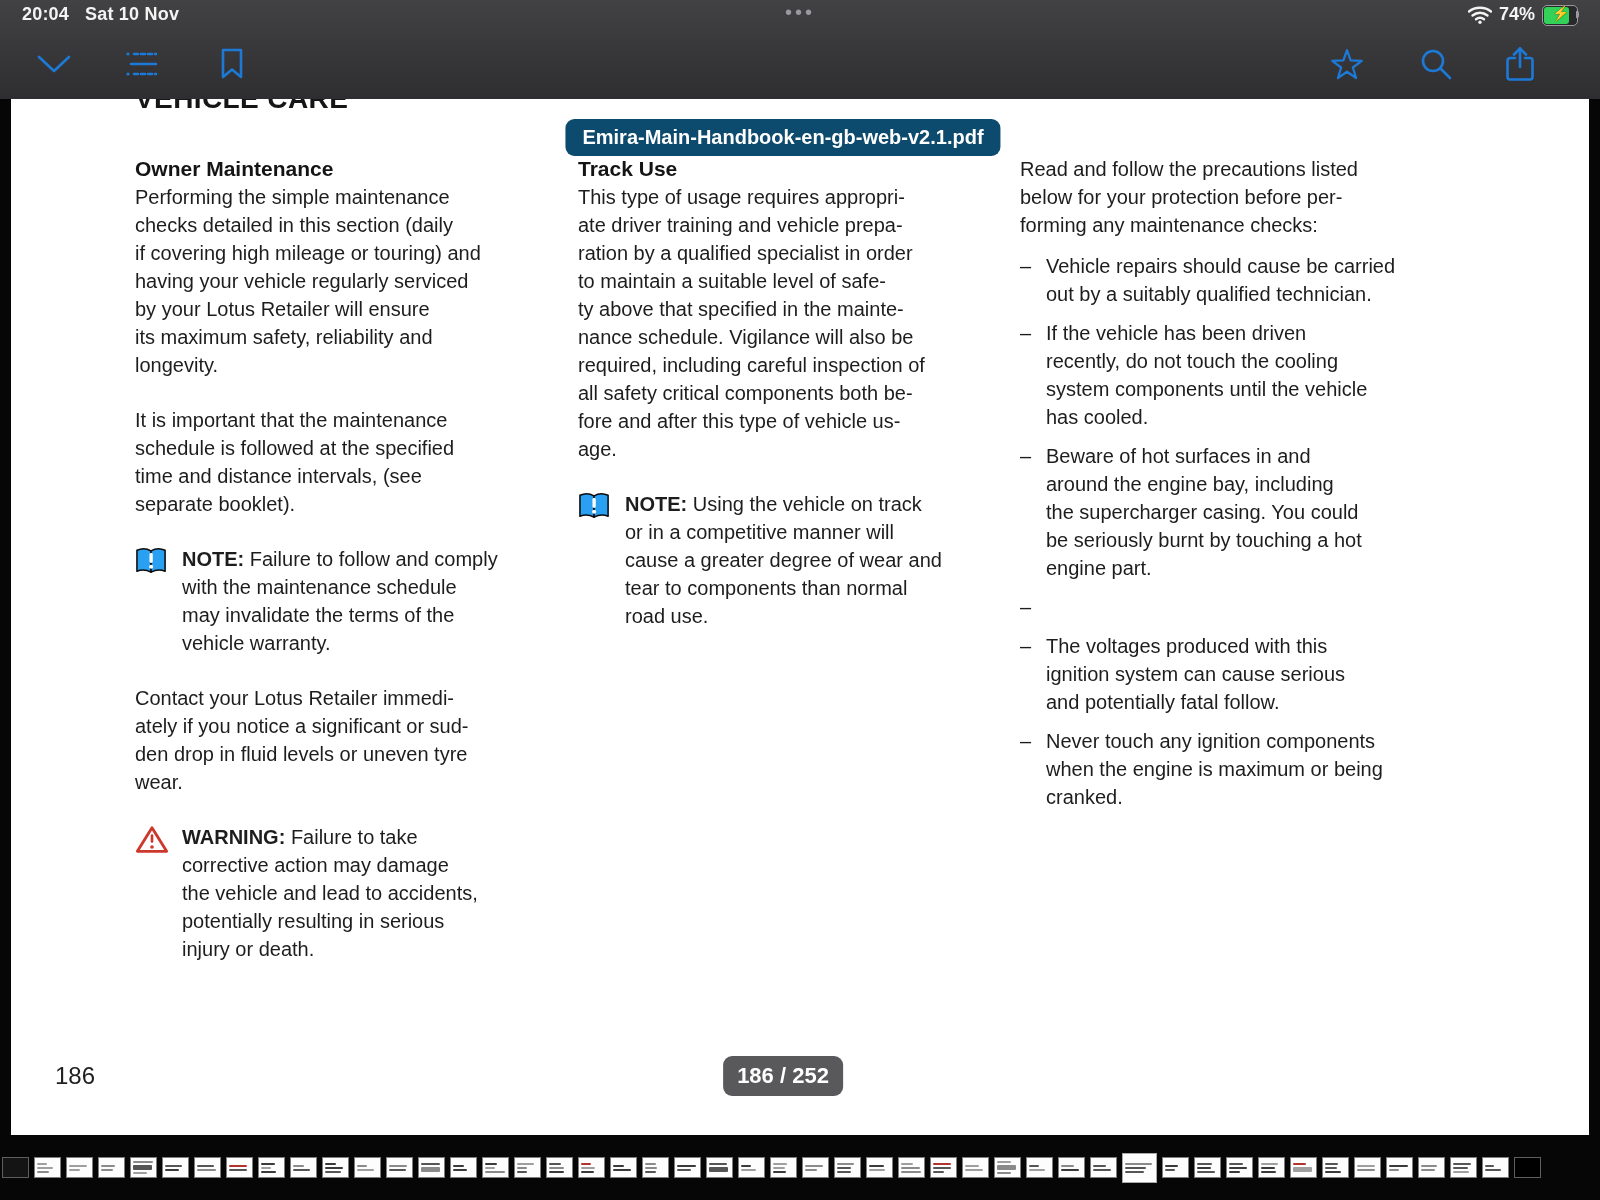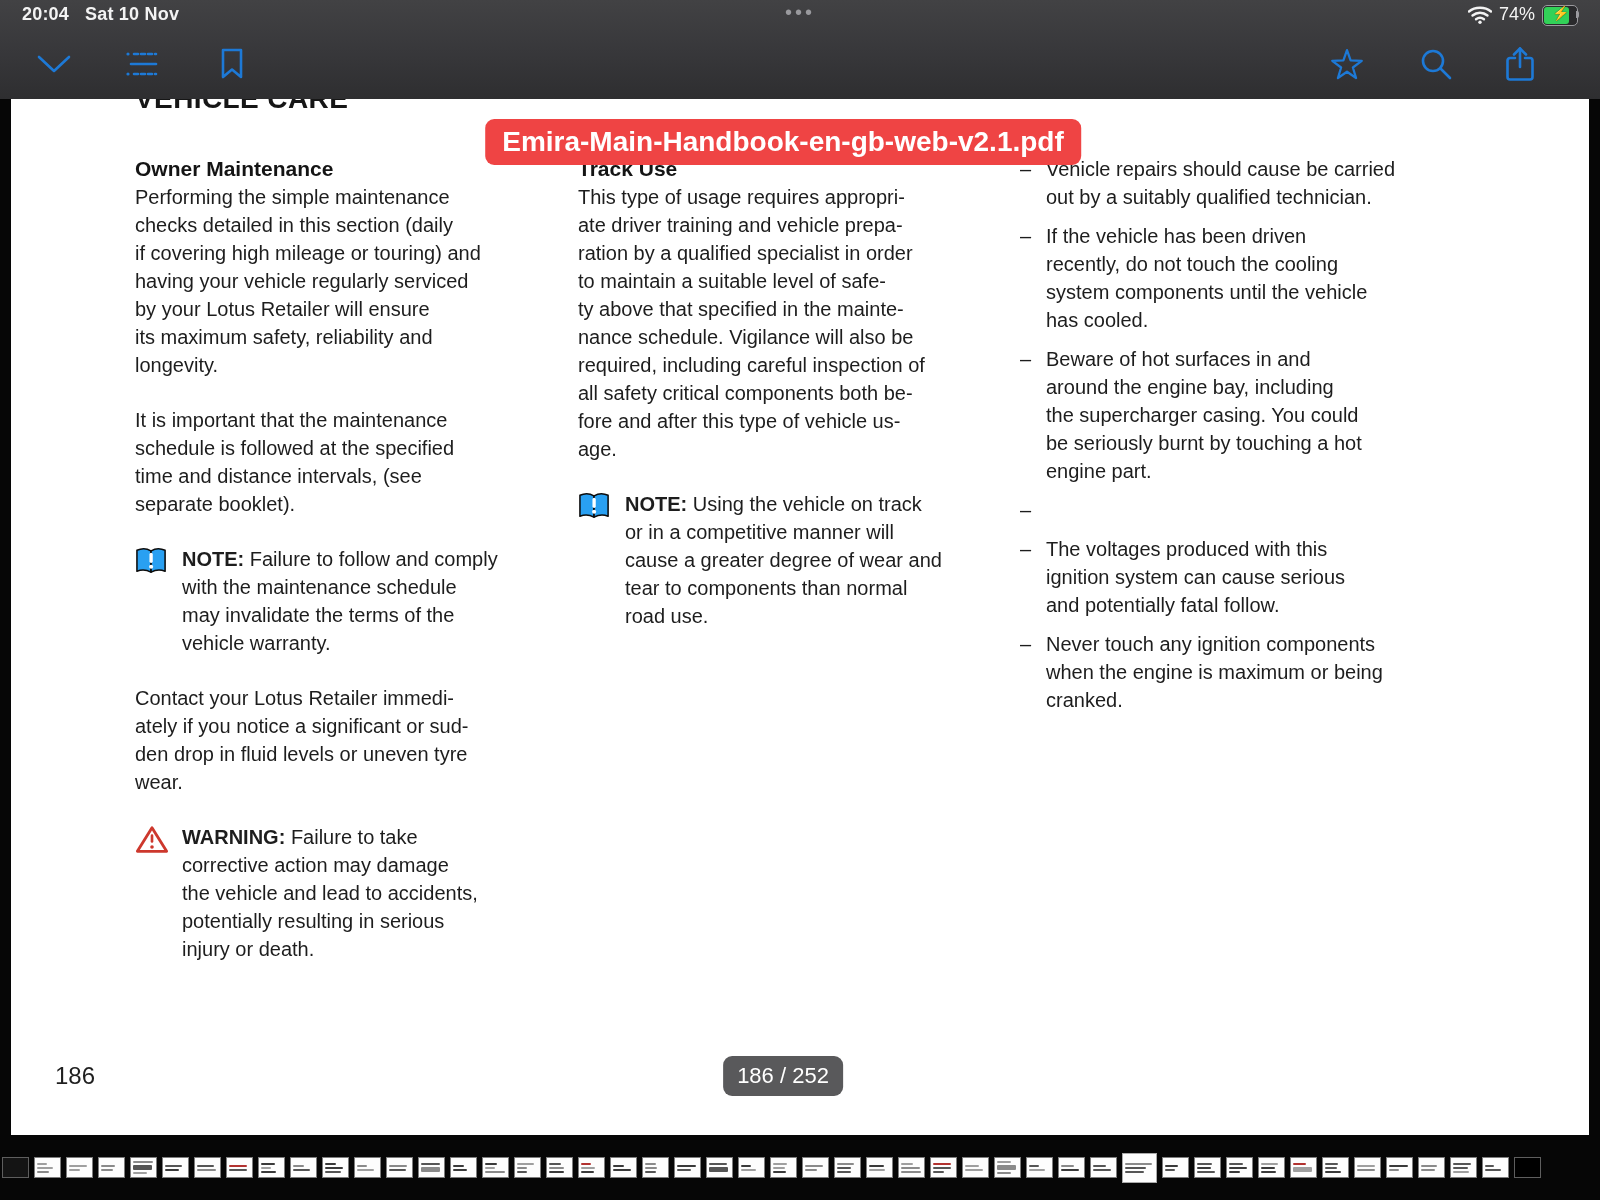--- a/index.html
+++ b/index.html
@@ -12,60 +12,60 @@
   .topbar{
     position:absolute;left:0;top:0;width:1600px;height:99px;
     background:linear-gradient(180deg,#424244 0%,#37373a 55%,#2e2e30 100%);
     z-index:30;
   }
   .statusbar{position:absolute;left:0;top:0;width:100%;height:30px;color:#f3f3f3;}
   .sb-left{position:absolute;left:22px;top:4px;font-size:18px;font-weight:bold;letter-spacing:.2px;}
   .sb-left .date{margin-left:16px;font-weight:bold;}
   .sb-dots{position:absolute;left:50%;transform:translateX(-50%);top:1px;color:#9a9a9e;font-size:20px;letter-spacing:3px;}
   .sb-right{position:absolute;right:18px;top:4px;display:flex;align-items:center;gap:7px;}
-  .sb-batt-pct{font-size:18px;font-weight:normal;}
+  .sb-batt-pct{font-size:18px;font-weight:bold;}
   .wifi{width:24px;height:18px;}
   .battery{position:relative;width:40px;height:19px;}
   .batt-body{position:absolute;left:0;top:0;width:34px;height:19px;border:1.5px solid #9a9a9e;border-radius:5px;background:#2a2a2c;overflow:hidden;}
   .batt-fill{position:absolute;left:1px;top:1px;bottom:1px;width:74%;background:#32d158;border-radius:3px;}
   .batt-nub{position:absolute;right:3px;top:6px;width:3px;height:7px;background:#9a9a9e;border-radius:0 2px 2px 0;}
   .batt-bolt{position:absolute;left:10px;top:0px;font-size:14px;color:#fff;text-shadow:0 0 1px #222;}
   .toolbar-icon{position:absolute;top:42px;width:44px;height:44px;display:flex;align-items:center;justify-content:center;cursor:pointer;}
   .toolbar-icon svg{stroke:#1d79d6;fill:none;stroke-width:2.6;stroke-linecap:round;stroke-linejoin:round;}
   
   .page{
     position:absolute;left:11px;top:99px;width:1578px;height:1036px;
     background:#ffffff;overflow:hidden;z-index:10;
   }
   .vc-title{
     position:absolute;left:124px;top:-16px;font-size:28px;font-weight:bold;
     color:#161616;letter-spacing:.4px;
   }
   .filename-pill{
     position:absolute;left:772px;top:20px;transform:translateX(-50%);
-    background:#ef4444;color:#ffffff;font-size:28px;font-weight:bold;
+    background:#0c4a6e;color:#ffffff;font-size:20px;font-weight:bold;
     padding:7px 17px;border-radius:9px;white-space:nowrap;z-index:12;
   }
   .col{position:absolute;top:56px;font-size:20px;line-height:28px;color:#1d1d1d;}
   .col1{left:124px;width:440px;}
   .col2{left:567px;width:440px;}
   .col3{left:1009px;width:445px;}
   .col h3{margin:0;font-size:21px;line-height:28px;font-weight:bold;color:#141414;}
   .col p{margin:0 0 27px 0;white-space:pre-line;}
   .b{font-weight:bold;}
   .callout{display:flex;gap:13px;margin:0 0 27px 0;}
   .callout .cicon{flex:none;width:34px;padding-top:1px;}
   .callout .ctext{white-space:pre-line;}
   .bullet{display:flex;margin-bottom:11px;}
   .bullet .dash{flex:none;width:26px;}
   .bullet .btext{white-space:pre-line;}
   .page-num{position:absolute;left:44px;top:963px;font-size:24px;color:#1f1f1f;}
   .page-pill{
     position:absolute;left:772px;top:957px;transform:translateX(-50%);
-    background:#59595b;color:#fff;font-size:22px;font-weight:normal;
+    background:#59595b;color:#fff;font-size:22px;font-weight:bold;
     padding:7px 14px;border-radius:9px;white-space:nowrap;
   }
   
   .thumbstrip{
     position:absolute;left:0;top:1135px;width:1600px;height:65px;
     background:#060606;display:flex;align-items:center;gap:5px;
     padding:0 2px;box-sizing:border-box;z-index:20;
   }
   .thumb{
     flex:none;width:27px;height:21px;background:#fdfdfd;border:1px solid #7d7d7d;
@@ -217,20 +217,23 @@
       </div>
       <div class="ctext"><span class="b">WARNING:</span> <span>Failure to take
 corrective action may damage
 the vehicle and lead to accidents,
 potentially resulting in serious
 injury or death.</span></div>
     </div>
   </div>
 
   <div class="col col3">
+    <p style="margin-bottom:13px;">Read and follow the precautions listed
+below for your protection before per-
+forming any maintenance checks:</p>
     <div class="bullet">
       <span class="dash">–</span>
       <span class="btext">Vehicle repairs should cause be carried
 out by a suitably qualified technician.</span>
     </div>
     <div class="bullet">
       <span class="dash">–</span>
       <span class="btext">If the vehicle has been driven
 recently, do not touch the cooling
 system components until the vehicle

